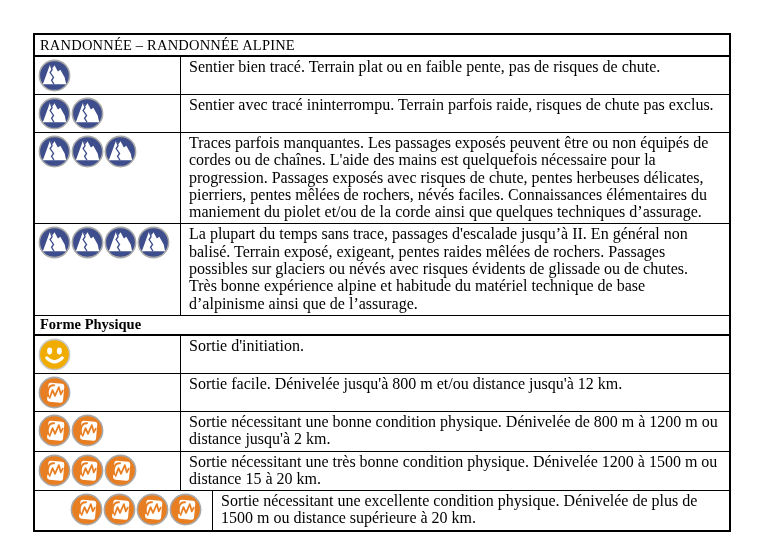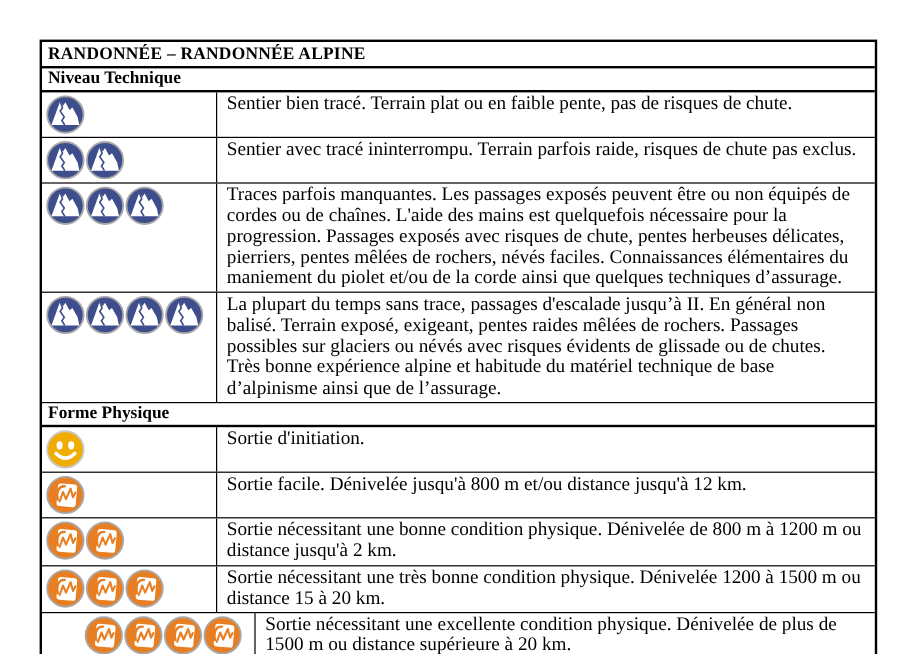--- a/index.html
+++ b/index.html
@@ -12,21 +12,21 @@
   .page { position: relative; width: 764px; height: 545px; overflow: hidden; }
 
   .grade-table {
     position: absolute;
     left: 33px; top: 33px;
     width: 694px;
     border: 2px solid #000;
     background: #fff;
   }
   .title-row {
-    font-weight: bold;
+    font-weight: normal;
     font-size: 14.5px;
     line-height: 16px;
     padding: 2px 6px 2px 5px;
     border-bottom: 2px solid #000;
     letter-spacing: 0.2px;
   }
   .section-header {
     font-weight: bold;
     font-size: 14.5px;
     line-height: 15px;
@@ -53,21 +53,20 @@
   }
 </style>
 </head>
 <body>
 
 <div class="page">
   <div class="grade-table">
     <div class="title-row">RANDONNÉE – RANDONNÉE ALPINE</div>
     <div id="sections">
   <section>
-    <div class="section-header">Niveau Technique</div>
     <div class="rows">
   <div class="level-row">
     <div class="icon-cell">
                 <svg class="badge" viewBox="0 0 34 34" xmlns="http://www.w3.org/2000/svg">
                   <circle cx="17" cy="17" r="15.6" fill="#3e4e8c" stroke="#a8a8a8" stroke-width="1.6"></circle>
                   <path d="M5 26 L12.5 5.5 L15 9.5 L17 6.5 L20.5 13 L23 11 L27.5 19 L29 26 Z" fill="#ffffff"></path>
                   <path d="M12.5 5.5 L14.5 11 L12.5 14 L16 19 L14 22 L16.5 26" stroke="#3e4e8c" stroke-width="1.4" fill="none"></path>
                 </svg>
               </div>
     <div class="desc-cell">Sentier bien tracé. Terrain plat ou en faible pente, pas de risques de chute.</div>

